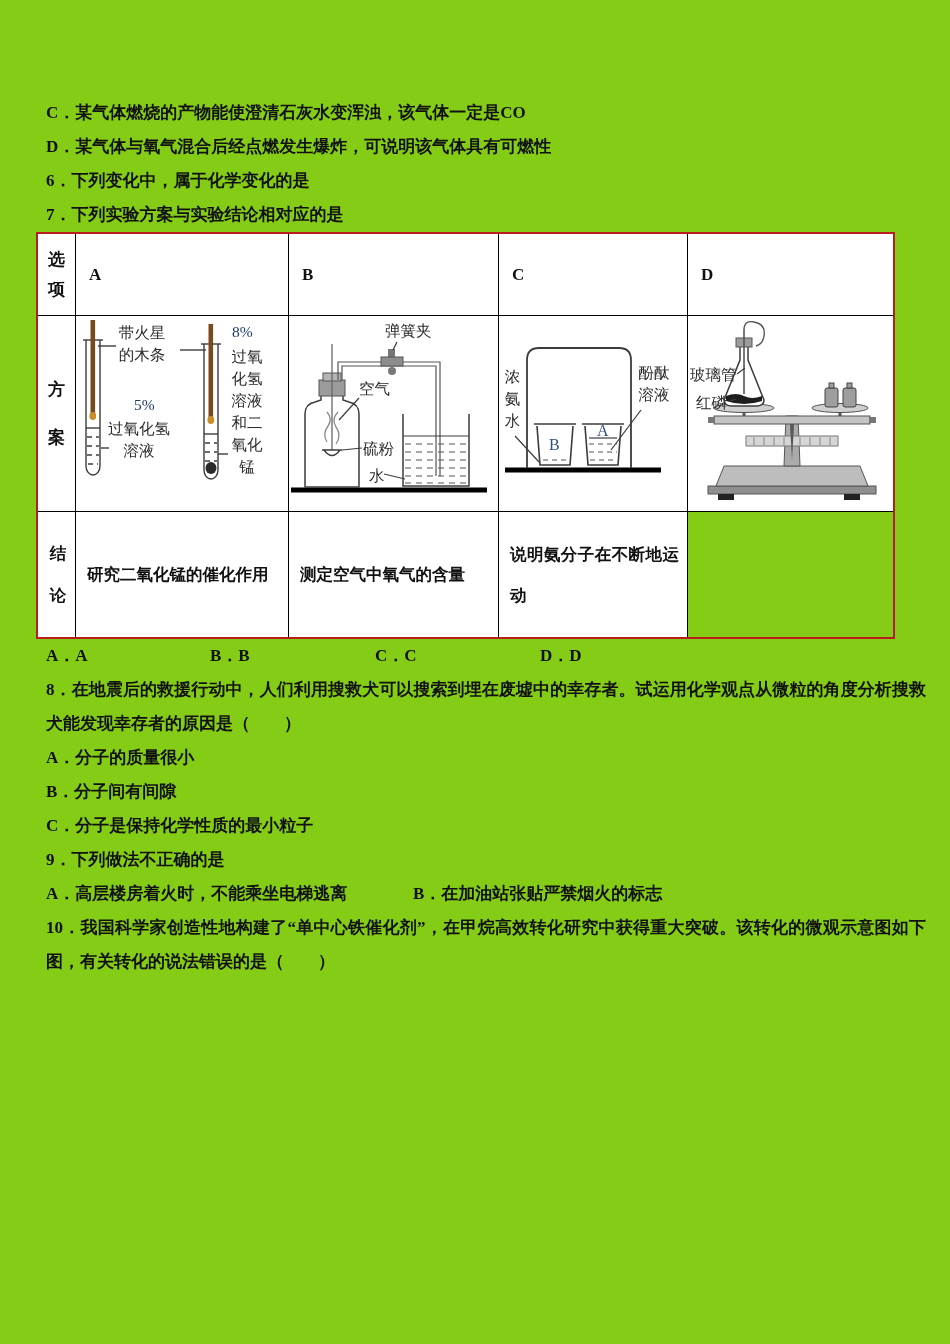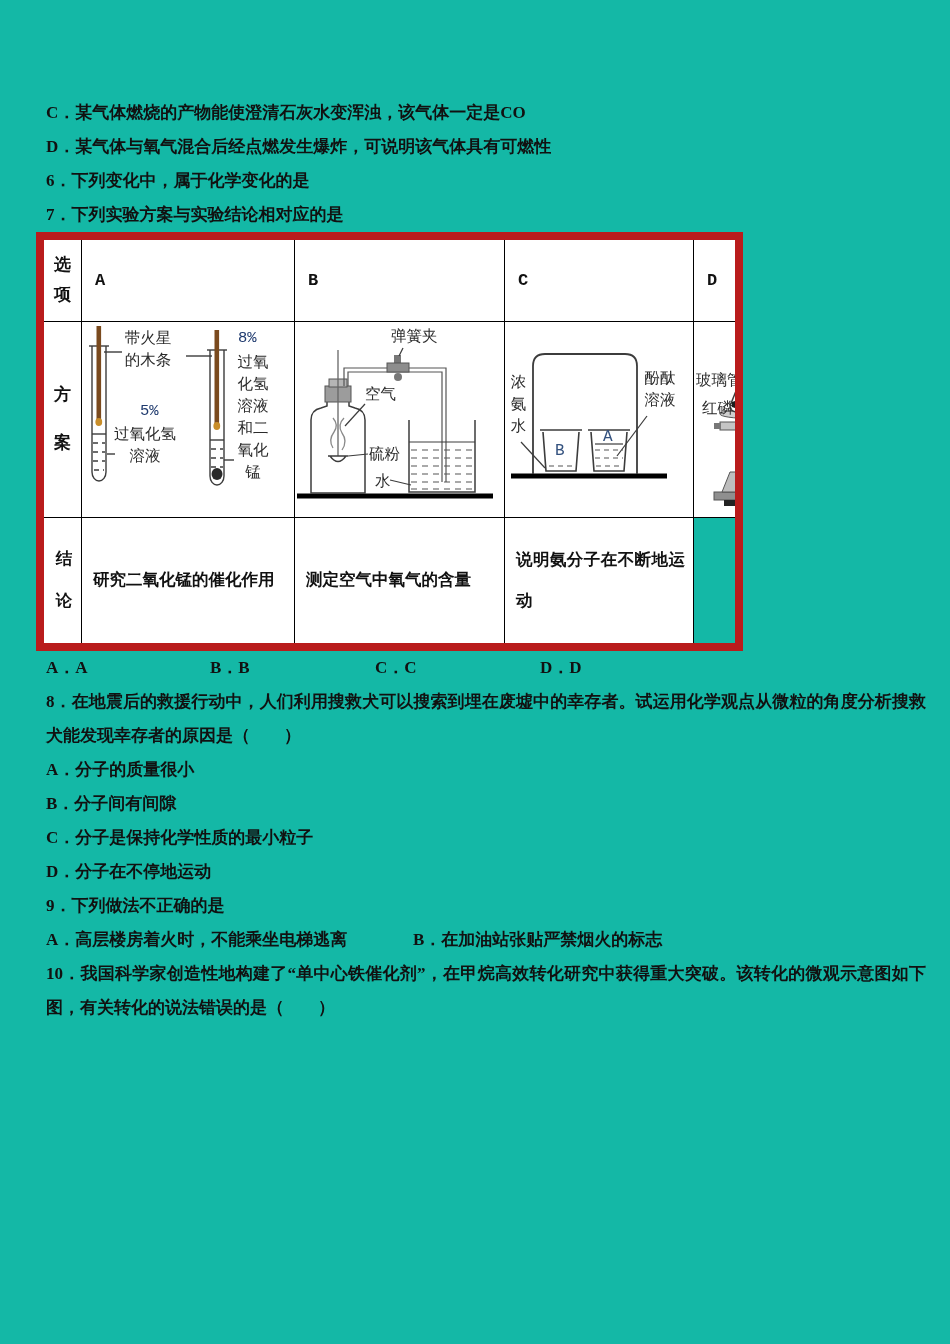--- a/index.html
+++ b/index.html
@@ -1,28 +1,28 @@
 <!DOCTYPE html>
 <html><head>
 <meta charset="utf-8">
 <style>
   html,body{margin:0;padding:0;background:#ffffff;}
-  .page{position:relative;width:950px;height:1344px;background:#14b8a6;overflow:hidden;
+  .page{position:relative;width:950px;height:1344px;background:#84cc16;overflow:hidden;
         font-family:"Liberation Serif","DejaVu Serif",serif;font-weight:700;color:#111;
         font-size:17px;}
   .content{padding-top:96px;}
   .line{margin-left:46px;line-height:34px;height:34px;white-space:pre;}
   .para{margin-left:46px;width:880px;line-height:34px;text-align:justify;}
   .tabrow{position:relative;height:34px;line-height:34px;}
   .tabrow span{position:absolute;white-space:pre;}
   .t1{left:46px}.t2{left:210px}.t3{left:375px}.t4{left:540px}.tb{left:413px}
 
   
-  .qtable{margin-left:36px;width:707px;box-sizing:border-box;border:8px solid #b91c1c;
-          display:grid;grid-template-columns:38px 213px 210px 189px 1fr;font-family:Liberation Mono, monospace;}
+  .qtable{margin-left:36px;width:859px;box-sizing:border-box;border:2px solid #b91c1c;
+          display:grid;grid-template-columns:38px 213px 210px 189px 1fr;}
   .cell{box-sizing:border-box;border-right:1px solid #000;border-bottom:1px solid #000;background:#fff;}
   .lastcol{border-right:none;}
   .lastrow{border-bottom:none;}
   .hcell{height:82px;display:flex;align-items:center;padding-left:13px;}
   .labelcell{display:flex;align-items:center;justify-content:center;padding-left:0;}
   .stack{width:1.15em;word-break:break-all;text-align:center;}
   .lh30{line-height:30px}.lh48{line-height:48px}.lh42{line-height:42px}
   .plancell{height:196px;position:relative;overflow:hidden;}
   .concell{height:125px;display:flex;flex-direction:column;justify-content:center;
            padding:0 8px 0 11px;line-height:41px;font-size:16.5px;text-align:justify;}
@@ -223,21 +223,20 @@
       <span class="t1">A．A</span>
       <span class="t2">B．B</span>
       <span class="t3">C．C</span>
       <span class="t4">D．D</span>
     </div>
 
     <div class="para">8．在地震后的救援行动中，人们利用搜救犬可以搜索到埋在废墟中的幸存者。试运用化学观点从微粒的角度分析搜救犬能发现幸存者的原因是（　　）</div>
     <div class="line">A．分子的质量很小</div>
     <div class="line">B．分子间有间隙</div>
     <div class="line">C．分子是保持化学性质的最小粒子</div>
-    <div class="line">D．分子在不停地运动</div>
 
     <div class="line">9．下列做法不正确的是</div>
     <div class="tabrow">
       <span class="t1">A．高层楼房着火时，不能乘坐电梯逃离</span>
       <span class="tb">B．在加油站张贴严禁烟火的标志</span>
     </div>
 
     <div class="para">10．我国科学家创造性地构建了“单中心铁催化剂”，在甲烷高效转化研究中获得重大突破。该转化的微观示意图如下图，有关转化的说法错误的是（　　）</div>
 
   </div>

